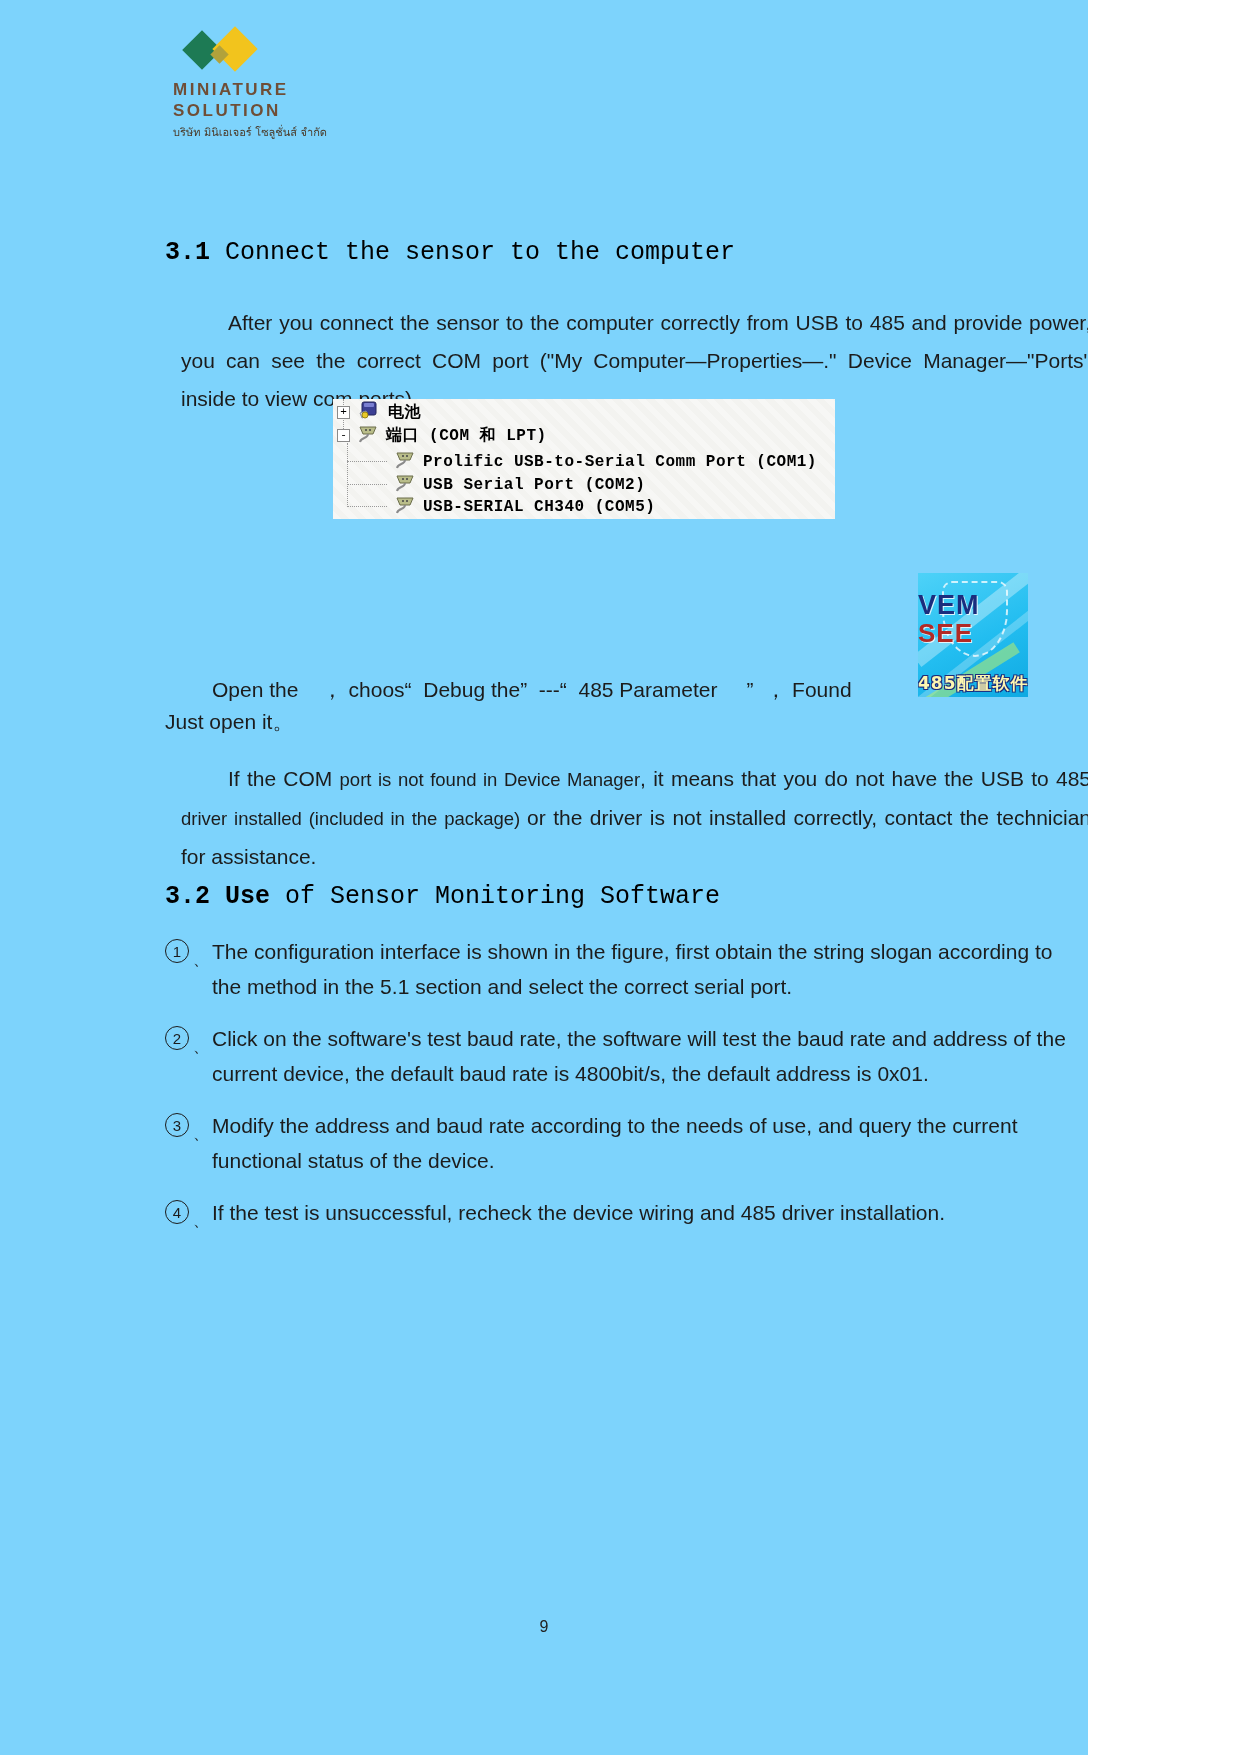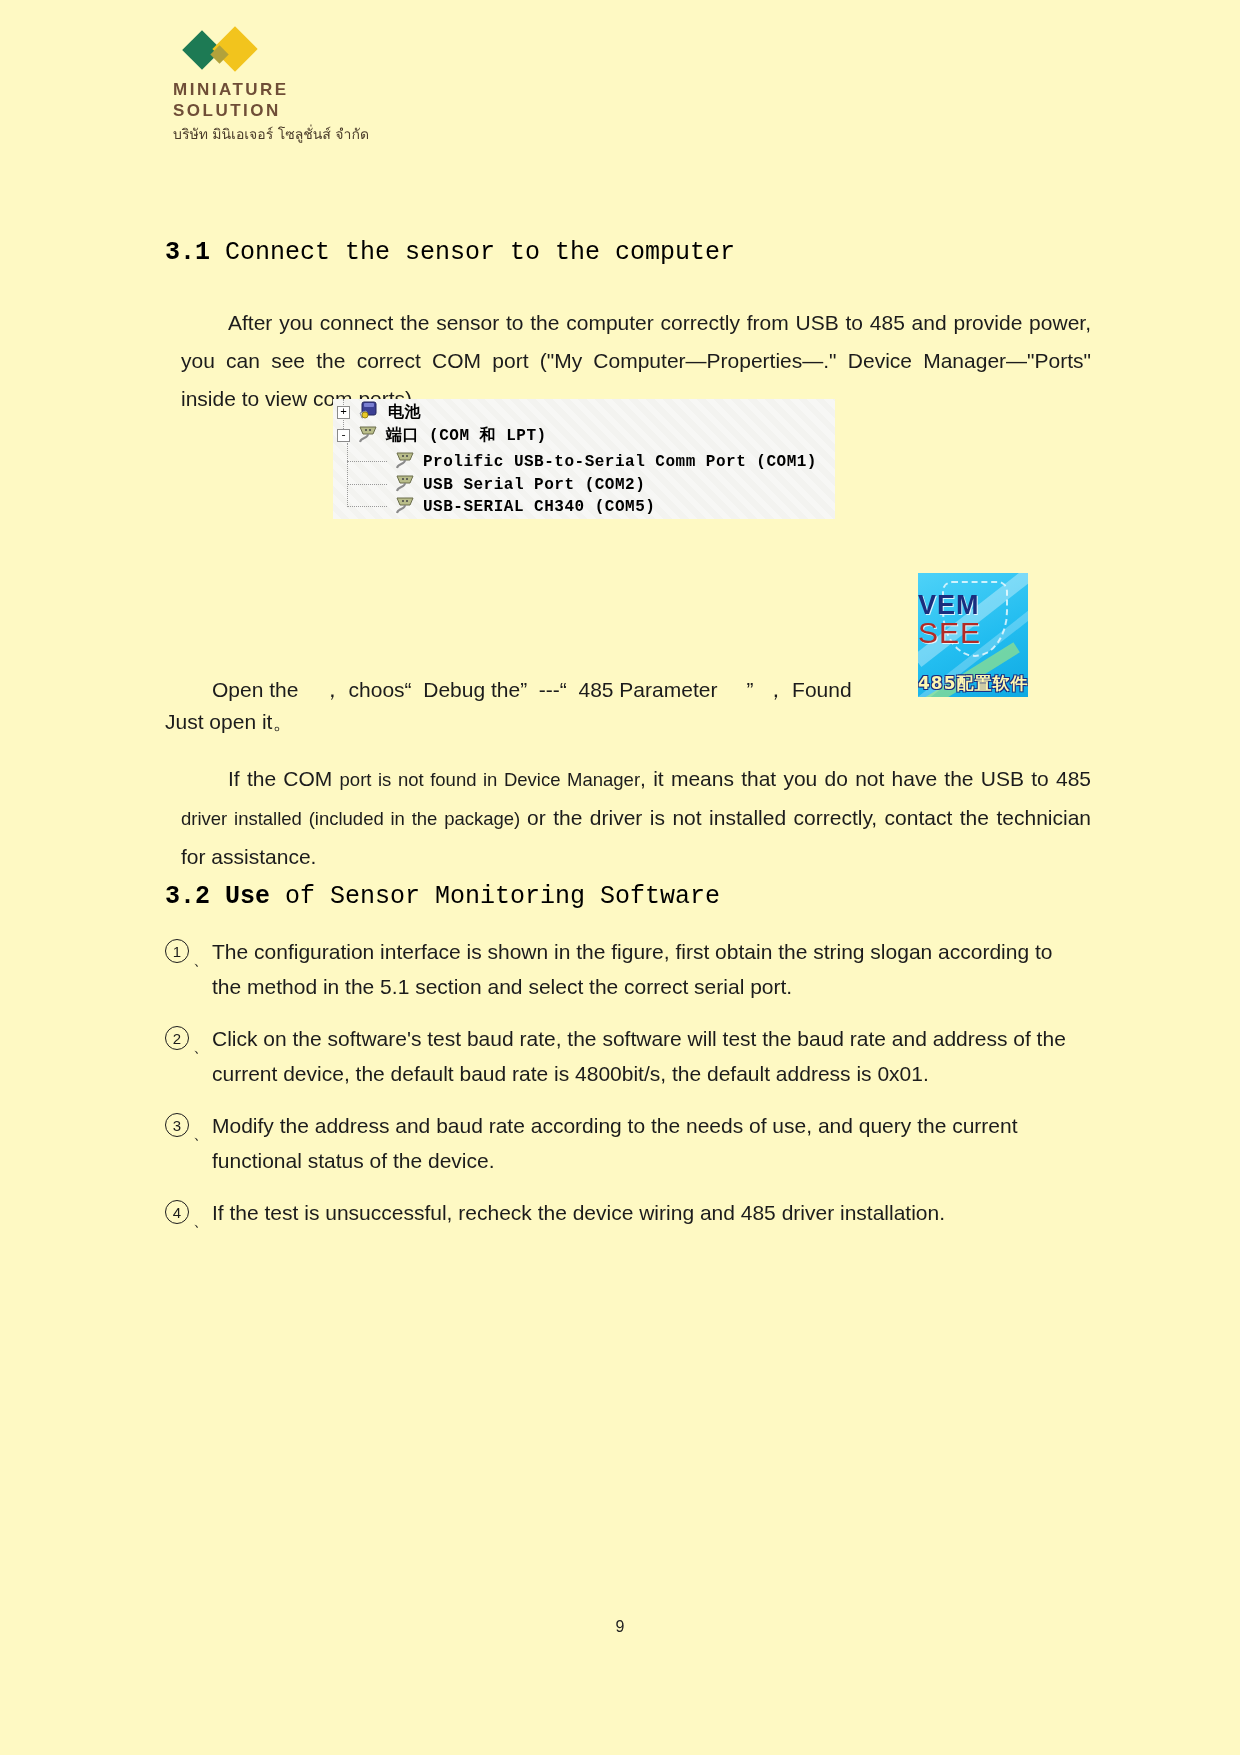--- a/index.html
+++ b/index.html
@@ -1,28 +1,28 @@
 <!DOCTYPE html>
 <html><head>
 <meta charset="utf-8">
 <style>
   html,body{margin:0;padding:0;background:#ffffff;}
-  .page{position:relative;width:1240px;height:1755px;background:#fef9c3;overflow:hidden;
+  .page{position:relative;width:1088px;height:1755px;background:#7dd3fc;overflow:hidden;
         font-family:"Liberation Sans",sans-serif;color:#1c1c1c;}
 
   
   .logo{position:absolute;left:165px;top:22px;width:220px;height:118px;}
   .dmd{position:absolute;transform:rotate(45deg);}
   .dmd-green{left:23px;top:14px;width:28px;height:28px;background:#1d7a54;}
   .dmd-yellow{left:54px;top:11px;width:32px;height:32px;background:#f2c41d;}
   .dmd-olive{left:48px;top:26px;width:13px;height:13px;background:#b2a23b;}
   .logo-line{position:absolute;left:8px;font-weight:bold;font-size:17px;letter-spacing:2.5px;color:#6F4E37;}
   .logo-l1{top:58px;}
   .logo-l2{top:79px;}
-  .logo-thai{position:absolute;left:8px;top:101px;font-size:14px;color:#4a3b2a;
+  .logo-thai{position:absolute;left:8px;top:101px;font-size:11px;color:#4a3b2a;
              font-family:"DejaVu Sans",sans-serif;text-align:right;}
 
   
   .note{position:absolute;left:212px;top:160px;width:863px;font-size:21px;line-height:34px;margin:0;}
   .h31{position:absolute;left:165px;top:238px;margin:0;font-family:"Liberation Mono",monospace;
        font-size:25px;font-weight:normal;color:#000;white-space:nowrap;}
   .h31 .hnum,.h32 .hnum{font-weight:bold;}
   .para{position:absolute;left:165px;width:910px;margin:16px;font-size:21px;line-height:38px;
         text-align:justify;text-indent:47px;}
   .p31{top:288px;}
@@ -52,21 +52,21 @@
           text-align:left;font-family:"Liberation Sans",sans-serif;}
   .streak{position:absolute;background:#ffffff;opacity:.35;}
   .streak1{width:180px;height:14px;transform:rotate(-38deg);left:-20px;top:26px;}
   .streak2{width:180px;height:8px;transform:rotate(-38deg);left:-30px;top:78px;opacity:.25;}
   .streak-green{position:absolute;width:150px;height:12px;background:#b8ef6d;opacity:.55;
                 transform:rotate(-32deg);left:-40px;top:108px;}
   .shield{position:absolute;left:24px;top:8px;width:62px;height:72px;
           border:2px dashed rgba(255,255,255,.75);border-radius:10px 10px 50% 50%/10px 10px 60% 60%;}
   .vem{position:relative;margin-top:18px;font-size:27px;font-weight:bold;color:#1b2d7d;line-height:28px;
        text-shadow:1px 1px 0 rgba(255,255,255,.8);letter-spacing:1px;}
-  .see{position:relative;font-size:30px;font-weight:normal;color:#b22a25;line-height:28px;
+  .see{position:relative;font-size:26px;font-weight:bold;color:#b22a25;line-height:28px;
        text-shadow:1px 1px 0 rgba(255,255,255,.8);letter-spacing:1px;}
   .vcaption{position:absolute;left:0;bottom:2px;width:100%;font-size:17px;font-weight:bold;
             color:#fdf6b0;letter-spacing:1px;white-space:nowrap;font-family:"DejaVu Sans",sans-serif;
             text-shadow:-1px -1px 0 #1b2d7d,1px -1px 0 #1b2d7d,-1px 1px 0 #1b2d7d,1px 1px 0 #1b2d7d;}
 
   
   .steps{position:absolute;left:165px;top:934px;width:912px;}
   .litem{position:relative;padding-left:47px;font-size:21px;line-height:35px;margin-bottom:17px;}
   .lmark{position:absolute;left:0;top:5px;width:24px;height:24px;border:1.5px solid #1c1c1c;
          border-radius:50%;font-size:15px;line-height:24px;text-align:center;box-sizing:border-box;}

